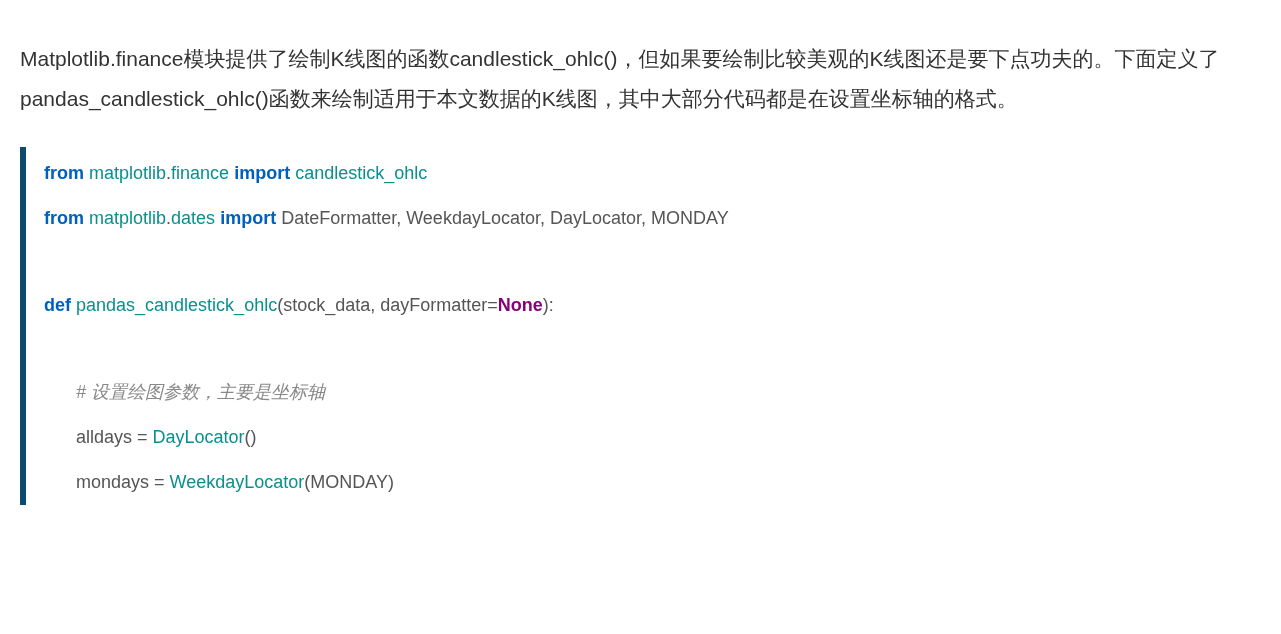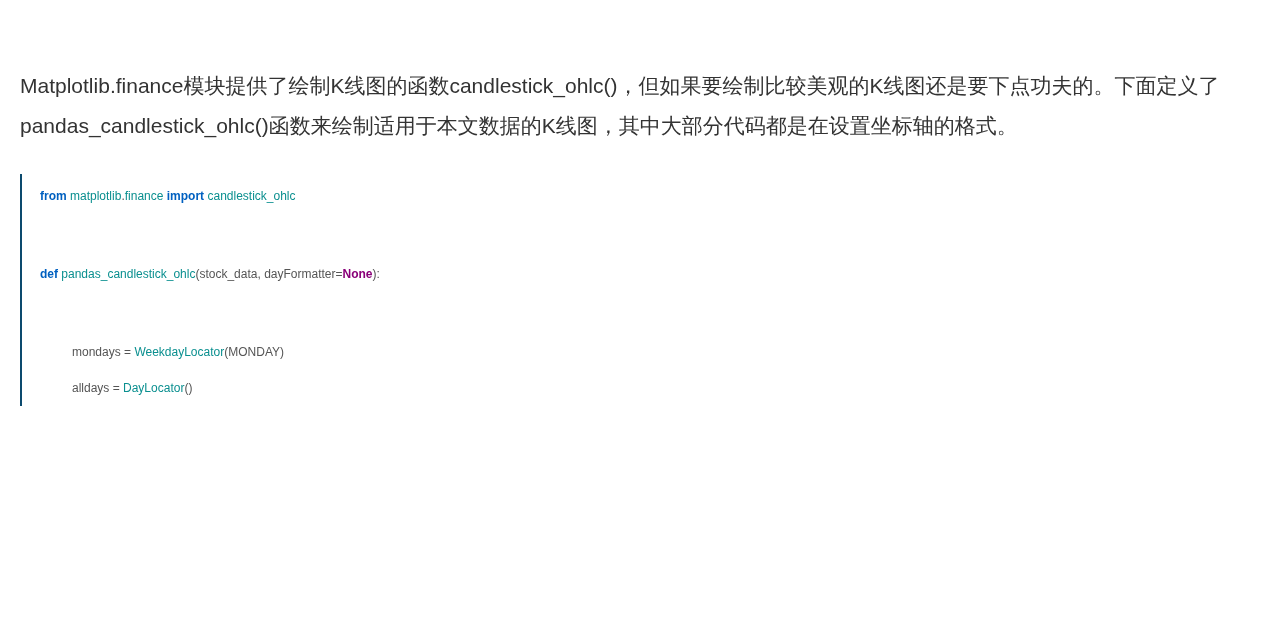--- a/index.html
+++ b/index.html
@@ -5,33 +5,32 @@
   html, body {
     margin: 0;
     padding: 0;
     background: #ffffff;
     font-family: "Microsoft YaHei", "PingFang SC", "Segoe UI", sans-serif;
     color: #333;
   }
   .page {
     width: 1281px;
     box-sizing: border-box;
-    padding: 12px 20px 20px 20px;
-    margin-top: 33px;
+    padding: 18px 20px 20px 20px;
   }
   .prose {
     font-size: 21px;
     line-height: 1.9;
     color: #333;
     margin-bottom: 28px;
   }
   .code-block {
-    border-left: 2px solid #0c4a6e;
+    border-left: 6px solid #0c4a6e;
     padding: 4px 0 0 18px;
-    font-size: 12px;
+    font-size: 18px;
     line-height: 1.5;
     font-family: "Microsoft YaHei", "Segoe UI", sans-serif;
     color: #555;
   }
   .cb-line {
     margin: 0;
     padding: 9px 0 9px 0;
     white-space: pre;
   }
   .cb-blank {
@@ -51,27 +50,29 @@
 <body>
 
 <div class="page">
 
   <p class="prose">Matplotlib.finance模块提供了绘制K线图的函数candlestick_ohlc()，但如果要绘制比较美观的K线图还是要下点功夫的。下面定义了pandas_candlestick_ohlc()函数来绘制适用于本文数据的K线图，其中大部分代码都是在设置坐标轴的格式。</p>
 
   <div class="code-block">
 
     <div class="cb-line"><span class="kw">from</span> <span class="mod">matplotlib</span><span class="punc">.</span><span class="mod">finance</span> <span class="kw">import</span> <span class="cls">candlestick_ohlc</span></div>
 
+    <div class="cb-line"><span class="kw">from</span> <span class="mod">matplotlib</span><span class="punc">.</span><span class="mod">dates</span> <span class="kw">import</span> <span class="punc">DateFormatter, WeekdayLocator, DayLocator, MONDAY</span></div>
 
     <div class="cb-blank"></div>
 
     <div class="cb-line"><span class="kw">def</span> <span class="cls">pandas_candlestick_ohlc</span><span class="punc">(stock_data, dayFormatter=</span><span class="none">None</span><span class="punc">):</span></div>
 
     <div class="cb-blank"></div>
 
+    <div class="cb-line indent1"><span class="cmt"># 设置绘图参数，主要是坐标轴</span></div>
+
+    <div class="cb-line indent1"><span class="punc">alldays = </span><span class="cls">DayLocator</span><span class="punc">()</span></div>
 
     <div class="cb-line indent1"><span class="punc">mondays = </span><span class="cls">WeekdayLocator</span><span class="punc">(MONDAY)</span></div>
-
-    <div class="cb-line indent1"><span class="punc">alldays = </span><span class="cls">DayLocator</span><span class="punc">()</span></div>
 
 
   </div>
 </div>
 
 </body></html>

